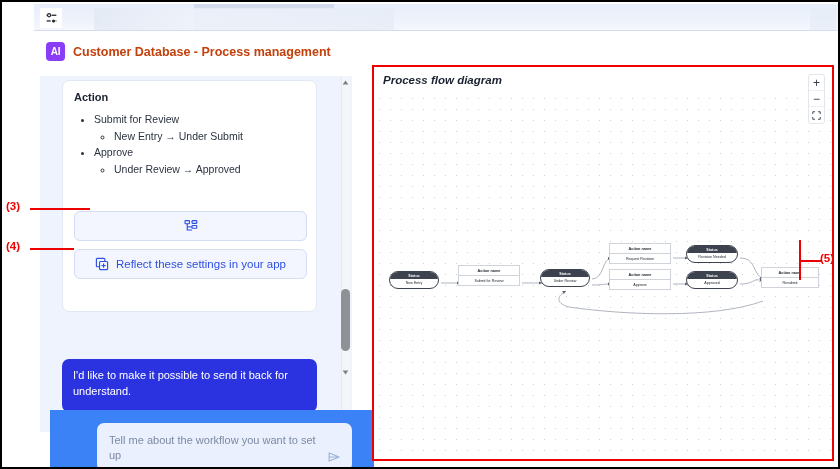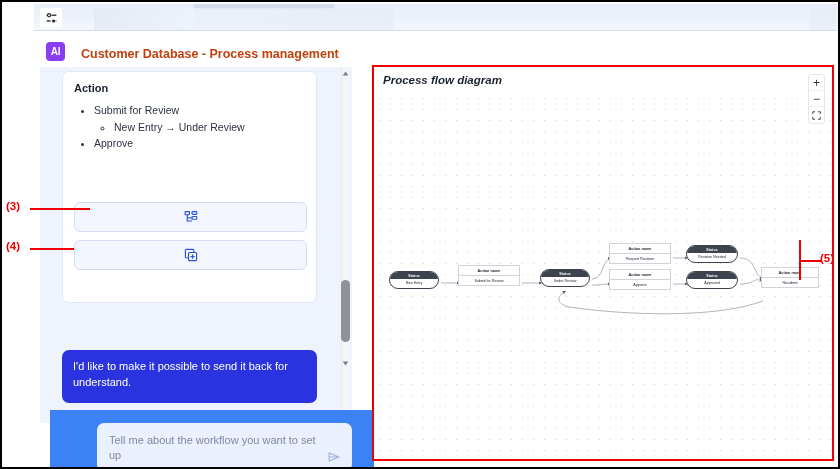--- a/index.html
+++ b/index.html
@@ -54,38 +54,38 @@
   
   .window {
     position: absolute; left: 32px; top: 29px;
     width: 806px; height: 438px;
     background: #ffffff;
   }
 
   
   .apptitle-row {
     position: absolute; left: 12px; top: 11px;
-    display: flex; align-items: flex-end; gap: 16px;
+    display: flex; align-items: center; gap: 8px;
   }
   .app-logo {
     width: 19px; height: 19px; border-radius: 4px;
     background: #8b3cf7;
     color: #ffffff;
     font-size: 10px; font-weight: bold;
     display: flex; align-items: center; justify-content: center;
     letter-spacing: -0.3px;
   }
   .apptitle-text {
     font-size: 12.5px; font-weight: bold; color: #c2410c;
     white-space: nowrap;
   }
 
   
   .leftpanel {
-    position: absolute; left: 6px; top: 36px;
+    position: absolute; left: 6px; top: 45px;
     width: 312px; height: 356px;
     background: #eef3fd;
     overflow: hidden;
   }
   .chatscroll {
     position: absolute; left: 0; top: 0;
     width: 300px; height: 405px;
   }
 
   .card {
@@ -333,25 +333,28 @@
     <div class="leftpanel">
       <div class="chatscroll">
 
         <div class="card card-summary">
           <div class="card-h">Action</div>
           <div class="bullets">
             <ul>
               <li>
                 <span>Submit for Review</span>
                 <ul>
-                    <li><span>New Entry → Under Review</span></li>
+                    <li><span>New Entry → Under Submit</span></li>
                   </ul>
               </li>
               <li>
                 <span>Approve</span>
+                <ul>
+                    <li><span>Under Review → Approved</span></li>
+                  </ul>
               </li>
             </ul>
           </div>
 
           <div class="actbtn actbtn-1">
             <span>
               <svg width="14" height="14" viewBox="0 0 16 16" fill="none" stroke="#2e4fe0" stroke-width="1.3">
                 <rect x="1.2" y="1.8" width="5" height="3.6" rx="0.6"></rect>
                 <rect x="9.2" y="1.8" width="5.4" height="3.2" rx="0.6"></rect>
                 <rect x="9.2" y="7.4" width="5.4" height="3.2" rx="0.6"></rect>
@@ -363,20 +366,21 @@
 
           <div class="actbtn actbtn-2">
             <span>
               <svg width="14" height="14" viewBox="0 0 16 16" fill="none" stroke="#2e4fe0" stroke-width="1.3">
                 <path d="M4.6 11.2 H2.6 A1 1 0 0 1 1.6 10.2 V2.6 A1 1 0 0 1 2.6 1.6 H10.2 A1 1 0 0 1 11.2 2.6 V4.6"></path>
                 <rect x="5.2" y="5.2" width="9.2" height="9.2" rx="1.1"></rect>
                 <line x1="9.8" y1="7.4" x2="9.8" y2="12.2"></line>
                 <line x1="7.4" y1="9.8" x2="12.2" y2="9.8"></line>
               </svg>
             </span>
+            <span>Reflect these settings in your app</span>
           </div>
         </div>
 
         <div class="bubble-user">I'd like to make it possible to send it back for understand.</div>
         <div class="bubble-ai">Certainly! I understand you'd like to add the</div>
       </div>
 
       <div class="sb-track"></div>
       <div class="sb-up">
         <svg width="7" height="5" viewBox="0 0 8 6">

